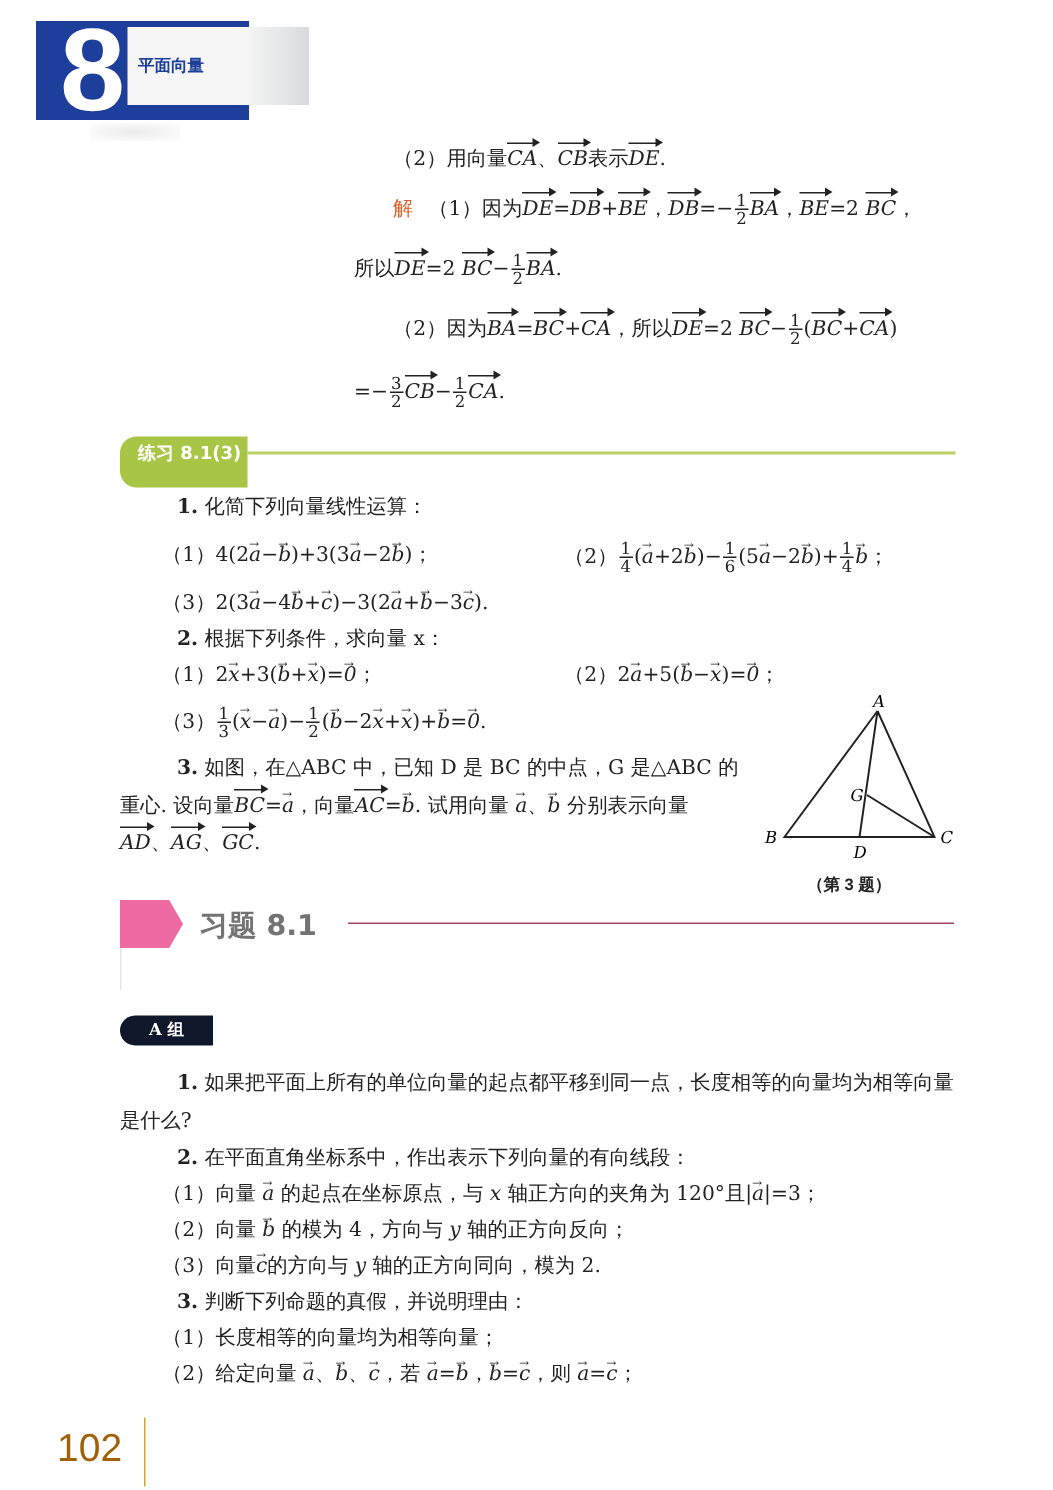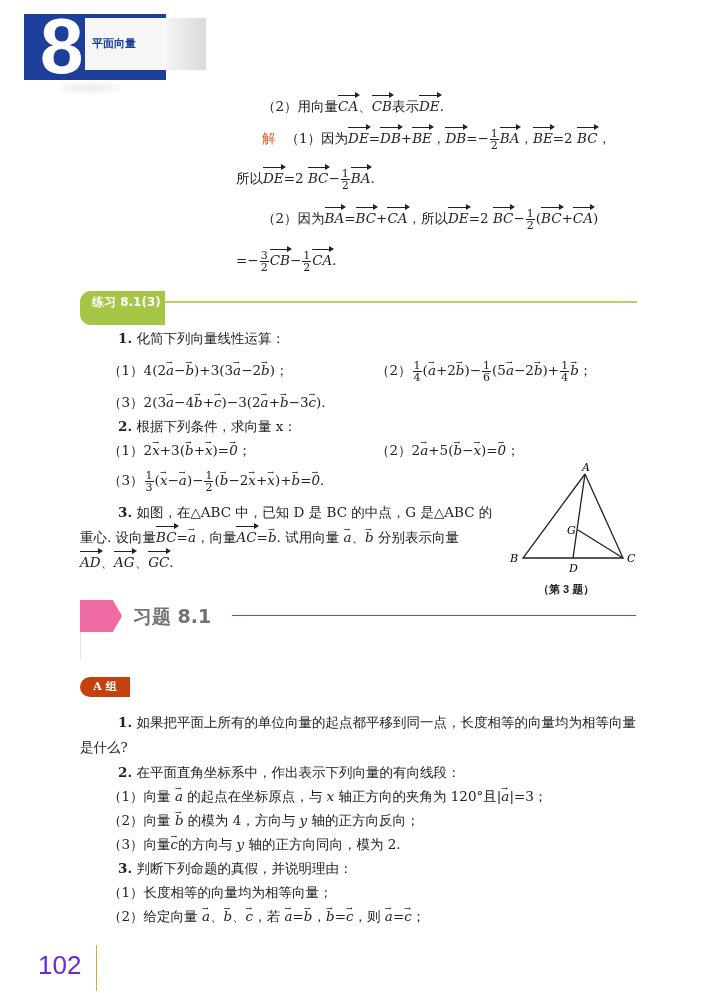--- a/index.html
+++ b/index.html
@@ -29,24 +29,24 @@
   .jie { color:#d9612a; margin-right:10px; }
   .ex-badge { left:80px; top:291px; width:85px; height:34px; background:#a8c645;
               border-radius:11px 0 0 11px; color:#fff; font-family:"DejaVu Sans", sans-serif;
               font-weight:bold; font-size:12px; line-height:22px; padding-left:12px; box-sizing:border-box; }
   .ex-rule { left:165px; top:301px; width:472px; height:2px; background:#b7d162; }
   .sec-arrow { left:80px; top:600px; width:42px; height:32px; background:#ee6aa2;
                clip-path:polygon(0 0,78% 0,100% 50%,78% 100%,0 100%); }
   .sec-vline { left:80px; top:632px; width:1px; height:28px; background:#e6e6e6; }
   .sec-title { left:133px; top:604px; font-family:"DejaVu Sans", sans-serif; font-weight:bold; font-size:19px; color:#737373; }
   .sec-rule { left:232px; top:615px; width:404px; height:1px; background:#a2455f; }
-  .grp-badge { left:80px; top:677px; width:50px; height:20px; background:#c2410c;
+  .grp-badge { left:80px; top:677px; width:62px; height:20px; background:#0f172a;
                border-radius:10px 0 0 10px; color:#fff; font-size:11px; font-weight:bold;
                line-height:20px; text-align:center; }
-  .page-num { left:38px; top:950px; font-family:"Liberation Sans", sans-serif; font-size:26px; color:#6d28d9; }
+  .page-num { left:38px; top:950px; font-family:"Liberation Sans", sans-serif; font-size:26px; color:#a16207; }
   .page-bar { left:96px; top:945px; width:1px; height:46px; background:#d1a53a; }
   .fig-cap { font-size:11px; font-family:Liberation Sans, sans-serif; font-weight:bold; }
   .pt-label { font-style:italic; font-size:11px; }
   b.n { font-weight:bold; }
 </style>
 </head>
 <body>
 
 <div class="abs chap-blue"></div>
 <div class="abs chap-white"></div>

